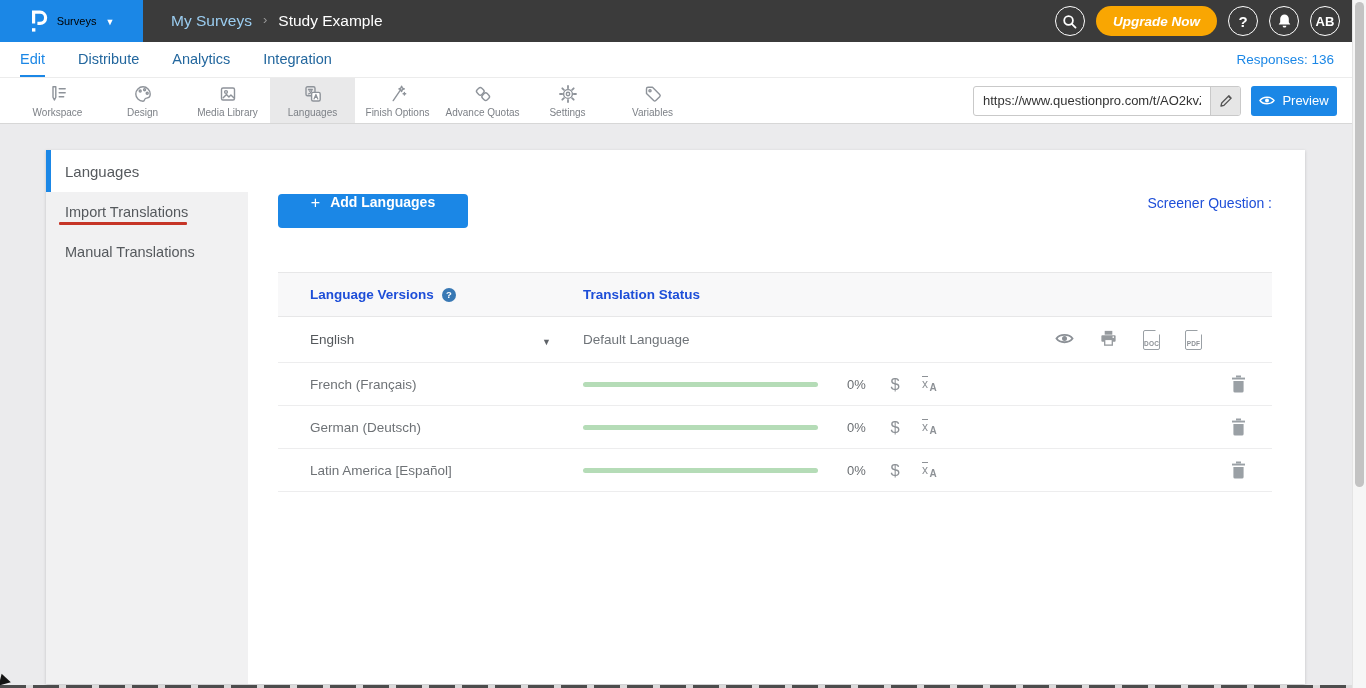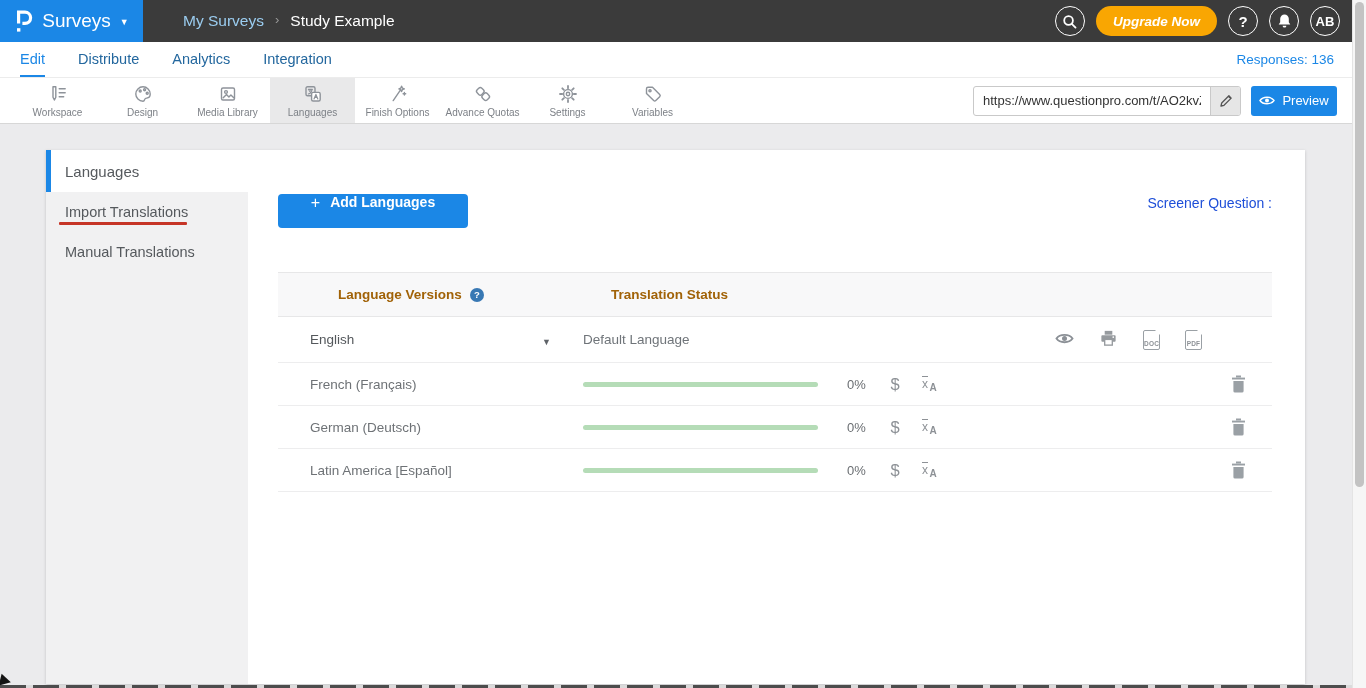--- a/index.html
+++ b/index.html
@@ -2,24 +2,24 @@
 <html><head>
 <meta charset="utf-8">
 <style>
   * { margin:0; padding:0; box-sizing:border-box; }
   body { font-family:"Liberation Sans", sans-serif; background:#ddd; }
   .screen { position:relative; width:1366px; height:688px; overflow:hidden; background:#ebebed; }
 
   
   .topbar { position:absolute; top:0; left:0; right:0; height:42px; background:#3b3b3b; display:flex; align-items:center; color:#fff; }
   .logo-box { width:143px; height:42px; background:#1b87e6; display:flex; align-items:center; justify-content:center; gap:9px; cursor:pointer; }
-  .logo-box .product { font-size:19px; color:#ffffff; }
+  .logo-box .product { font-size:11px; color:#000000; }
   .logo-caret { font-size:9px; color:#fff; margin-top:2px; }
   .logo-caret::before { content:"▼"; }
-  .breadcrumb { margin-left:40px; display:flex; gap:11px; font-size:15.5px; }
+  .breadcrumb { margin-left:28px; display:flex; gap:11px; font-size:15.5px; }
   .bc-link { color:#9bcdf0; cursor:pointer; }
   .bc-sep { color:#9a9a9a; font-size:13px; }
   .bc-sep::before { content:"›"; }
   .bc-current { color:#ffffff; }
   .top-actions { margin-left:auto; margin-right:26px; display:flex; align-items:center; gap:11px; }
   .circle-btn { width:30px; height:30px; border:1.7px solid #fff; border-radius:50%; display:flex; align-items:center; justify-content:center; font-weight:700; font-size:13px; color:#fff; cursor:pointer; flex-shrink:0; }
   .help-glyph::before { content:"?"; font-size:15px; font-weight:700; }
   .upgrade-btn { height:30px; padding:0 17px; border-radius:15px; background:#f9a602; color:#fff; font-weight:700; font-size:13.5px; display:flex; align-items:center; cursor:pointer; white-space:nowrap;font-style:italic; }
 
   
@@ -54,21 +54,21 @@
   .add-btn { width:190px; height:34px; background:#1b87e6; color:#fff; border:none; border-radius:4px; display:flex; align-items:flex-start; justify-content:center; gap:10px; font-size:14px; font-weight:700; cursor:pointer; font-family:"Liberation Sans", sans-serif; }
   .plus-glyph::before { content:"+"; font-size:16px; font-weight:400; }
   .screener { display:flex; align-items:center; gap:15px; margin-top:1px; }
   .screener-label { font-size:14px; color:#1d4ed8; white-space:nowrap; }
   .screener-select { width:322px; height:36px; background:#f1f1f2; border:none; border-bottom:1px solid #a9a9a9; border-radius:2px 2px 0 0; display:flex; align-items:center; padding:0 13px; font-size:13.5px; color:#54585c; cursor:pointer; }
 
   
   .lang-table { margin-top:44px; }
   .thead { height:45px; background:#f8f8f9; border-top:1px solid #e7e7e8; border-bottom:1px solid #e7e7e8; display:flex; align-items:center; }
   .colA { width:305px; padding-left:32px; flex-shrink:0; }
-  .th-text { font-weight:700; font-size:13.5px; color:#a16207;margin-left:28px; }
+  .th-text { font-weight:700; font-size:13.5px; color:#1d4ed8; }
   .th-lang-wrap { display:flex; align-items:center; gap:8px; }
   .help-circle { width:14px; height:14px; border-radius:50%; background:#3878b4; color:#fff; display:flex; align-items:center; justify-content:center; cursor:pointer; flex-shrink:0; }
   .help-circle::before { content:"?"; font-size:9.5px; font-weight:700; }
   .cell-status { flex:1; display:flex; align-items:center; height:100%; }
   .trow { display:flex; align-items:center; border-bottom:1px solid #ededee; }
   .trow.default-row { height:46px; }
   .trow.lang-row { height:43px; }
   .name-wrap { display:flex; align-items:flex-end; justify-content:space-between; padding-right:32px; }
   .lang-name-default { font-size:13.5px; color:#54585c; }
   .dd-caret { color:#5f6368; font-size:9px; cursor:pointer; }

